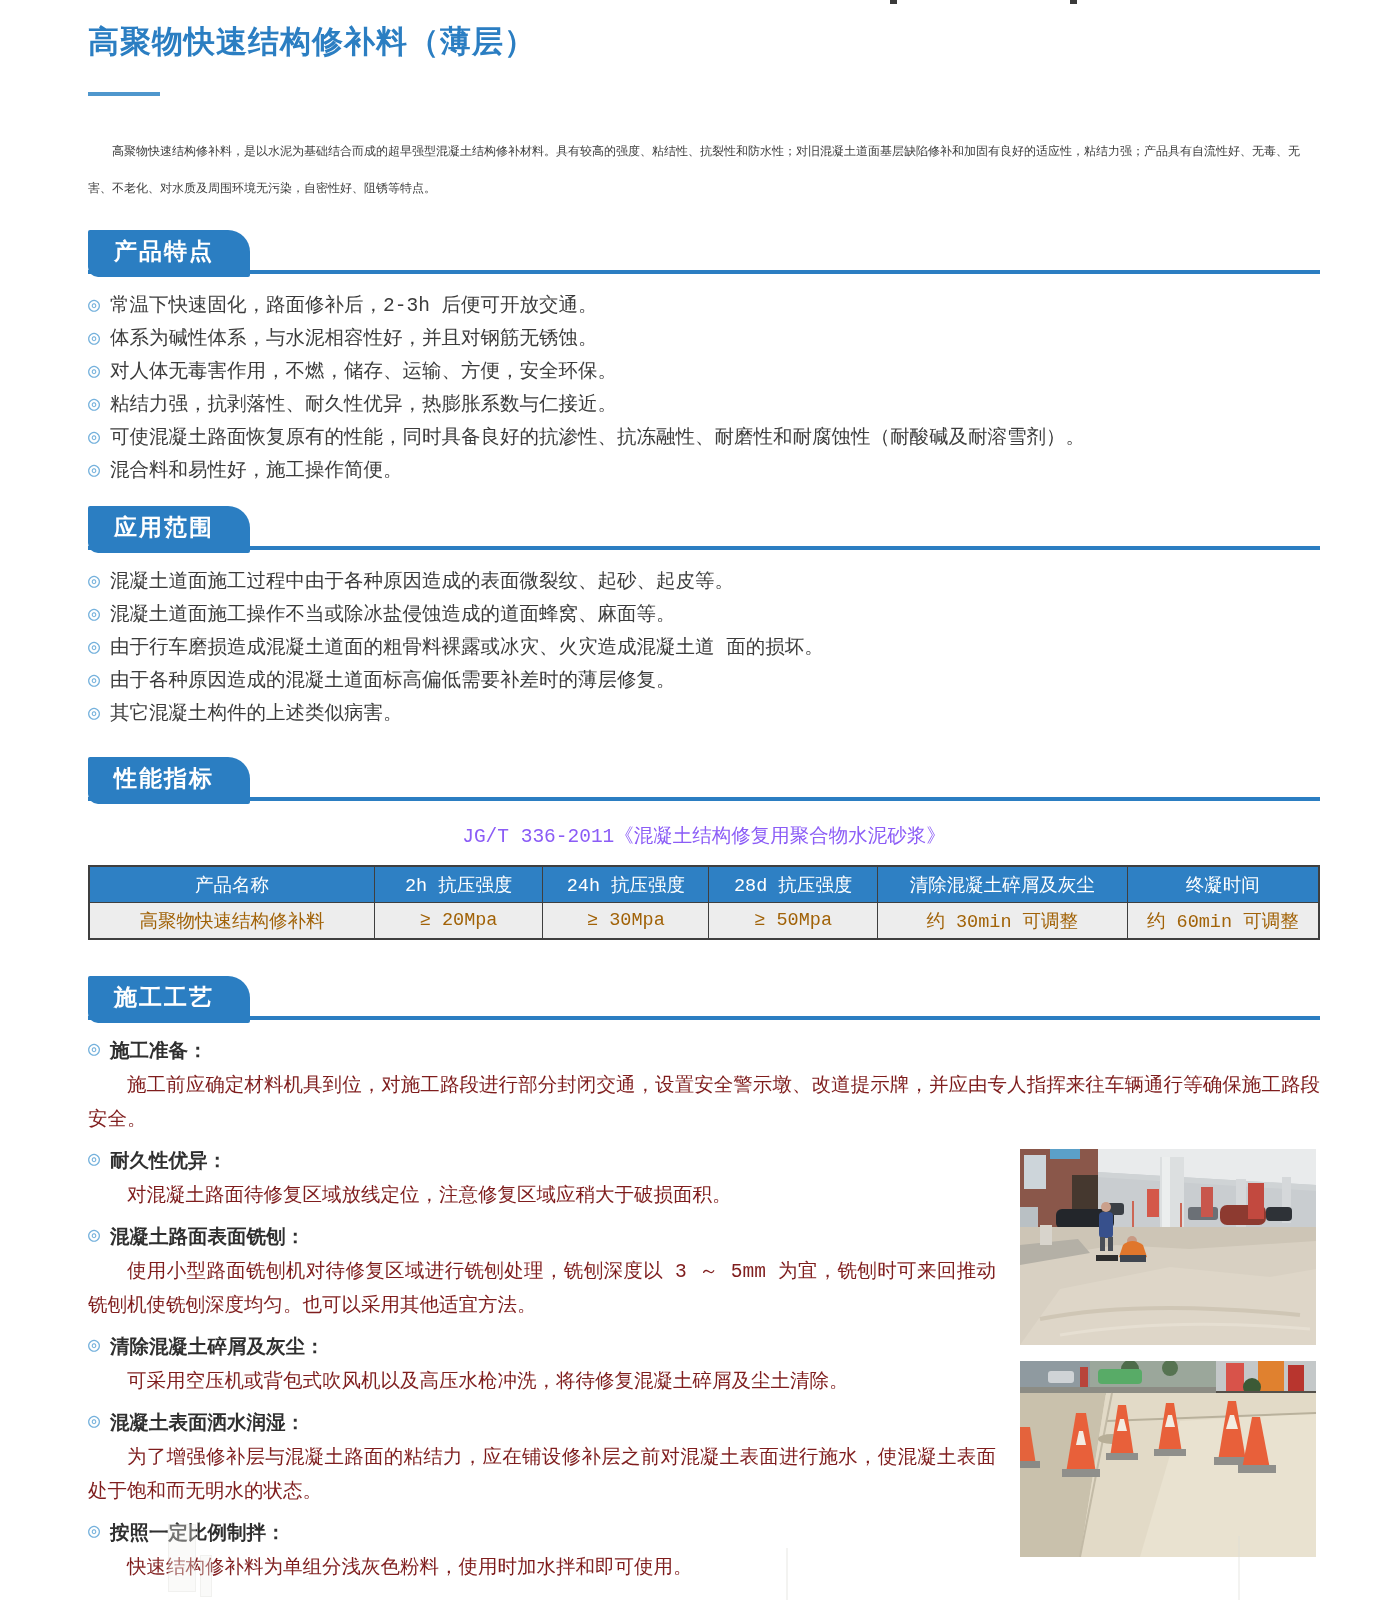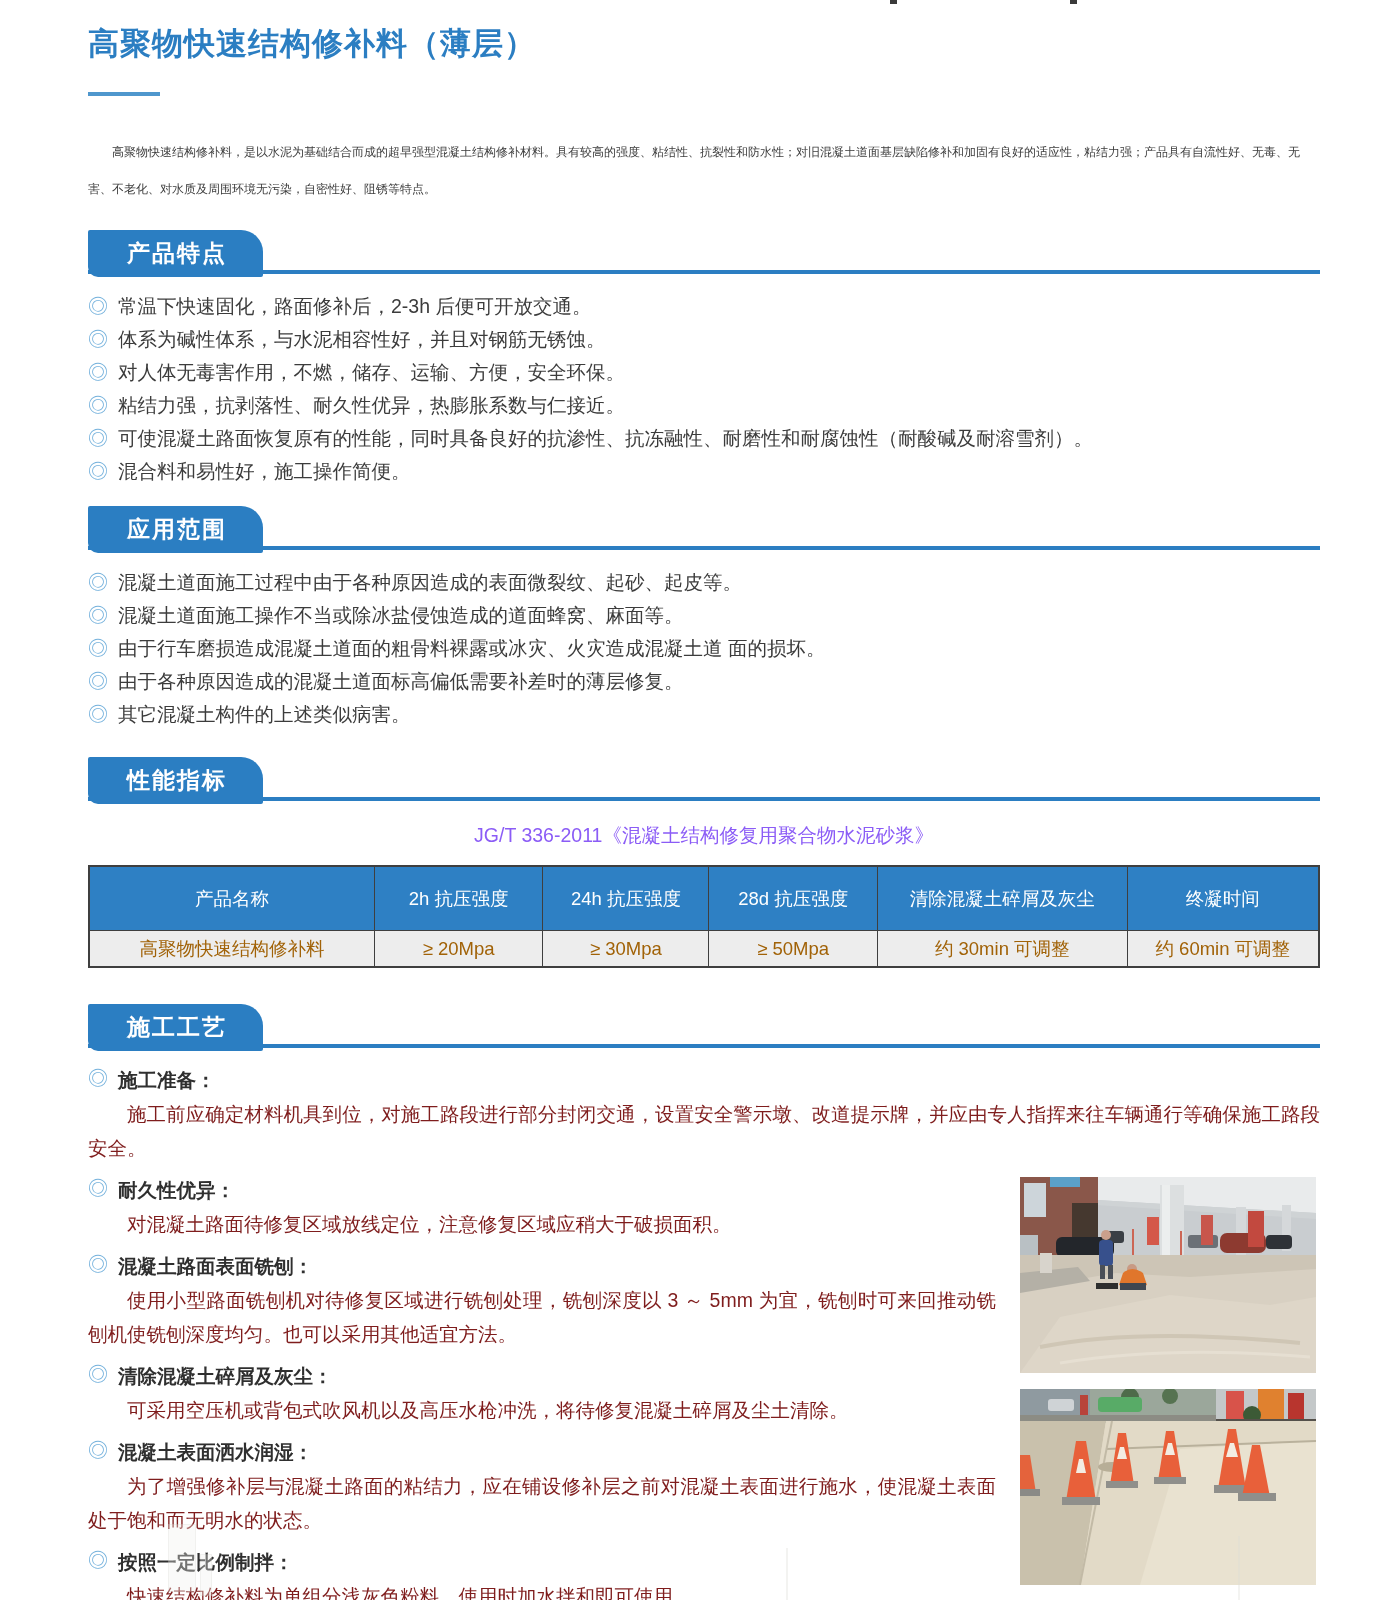--- a/index.html
+++ b/index.html
@@ -1,21 +1,21 @@
 <!DOCTYPE html>
 <html lang="zh"><head>
 <meta charset="utf-8">
 <style>
   html,body{margin:0;padding:0;background:#ffffff;}
   .page{
     position:relative;
     width:1384px;height:1600px;
     overflow:hidden;
     background:#ffffff;
-    font-family:Liberation Sans, sans-serif;
+    font-family:Liberation Mono, monospace;
     color:#3f3f3f;
   }
   .content{padding:0 64px 0 88px;}
 
   
   .frag{position:absolute;top:0;height:4px;width:7px;background:#3a3a3a;}
   .frag.f1{left:890;left:890px;}
   .frag.f2{left:1070px;}
 
   h1.title{
@@ -30,21 +30,21 @@
     font-size:12px;line-height:37px;
     text-indent:2em;color:#3c3c3c;
   }
 
   .section-head{position:relative;margin-top:22px;height:47px;}
   .section-head .rule{position:absolute;left:0;right:0;bottom:3px;height:4px;background:#2b7ec2;}
   .section-head .badge{
     position:absolute;left:0;top:0;
     background:#2b7ec2;color:#ffffff;
     font-size:23px;font-weight:700;letter-spacing:2px;
-    padding:9px 36px 9px 39px;
+    padding:9px 36px 9px 26px;
     border-radius:2px 22px 2px 10px;
     line-height:29px;
   }
 
   ul.bullets{list-style:none;margin:16px 0 0 0;padding:0;}
   ul.bullets li{
     display:flex;align-items:flex-start;
     margin:0 0 7px 0;font-size:19.5px;line-height:26px;color:#3c3c3c;
   }
   .ring{color:#74b1dc;font-size:20px;margin-right:10px;flex:0 0 auto;line-height:26px;}
@@ -52,21 +52,21 @@
   p.table-caption{
     margin:18px 0 0 0;text-align:center;
     font-size:19.5px;color:#8b5cf6;
   }
   table.perf{
     width:100%;margin-top:16px;border-collapse:collapse;
     border:2px solid #3f3f3f;table-layout:fixed;
   }
   table.perf th{
     background:#2e80c4;color:#ffffff;font-weight:400;
-    font-size:18.5px;padding:19px 2px;border:1px solid #3f3f3f;text-align:center;
+    font-size:18.5px;padding:5px 2px;border:1px solid #3f3f3f;text-align:center;
   }
   table.perf td{
     background:#ededed;color:#a16207;
     font-size:18.5px;padding:5px 2px;border:1px solid #3f3f3f;text-align:center;margin-left:9px;
   }
 
   .process{margin-top:14px;}
   .step-title{font-size:19.5px;line-height:30px;margin:10px 0 2px 0;display:flex;align-items:flex-start;}
   .step-title strong{color:#2f2f2f;font-weight:700;}
   .process p.body{

